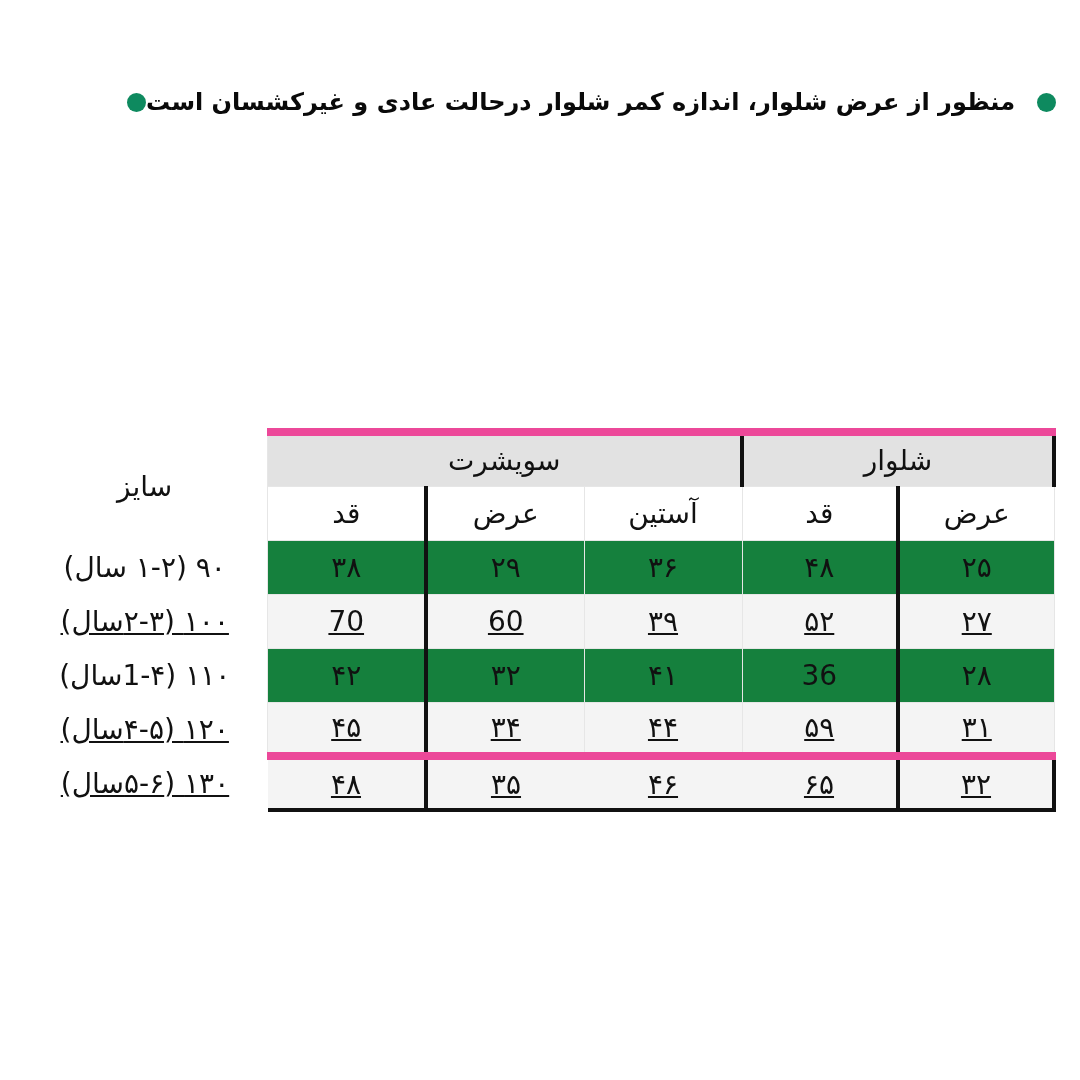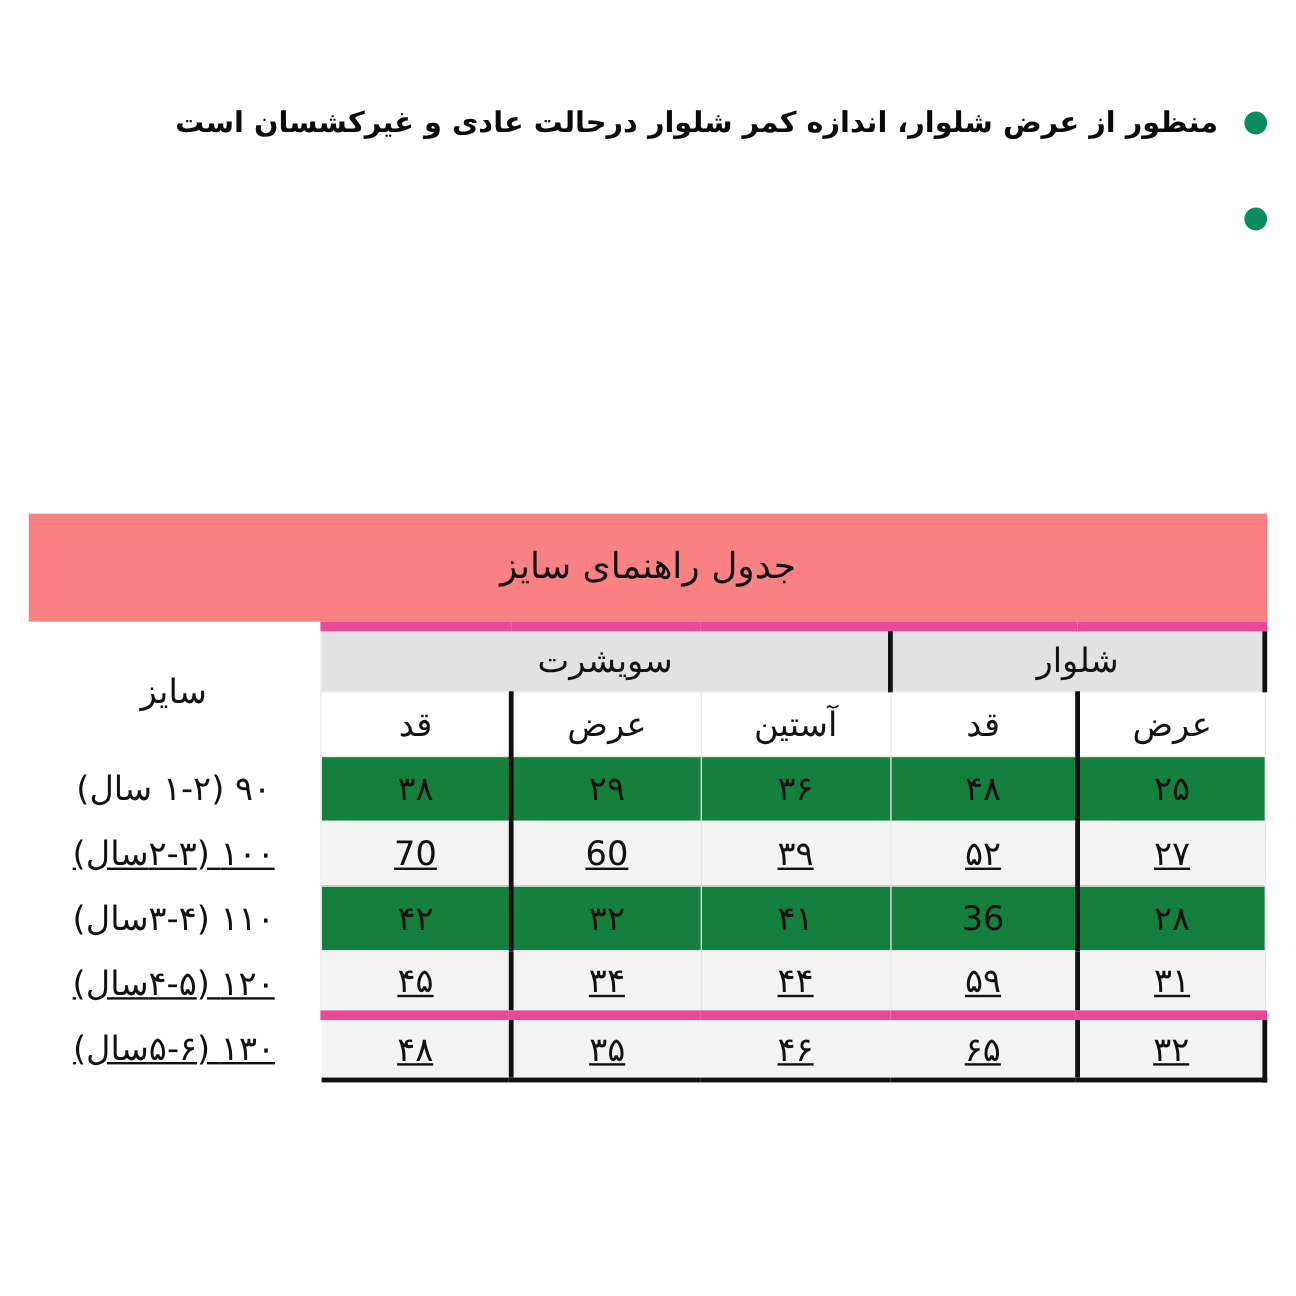--- a/index.html
+++ b/index.html
@@ -16,21 +16,21 @@
     position: relative;
   }
 
   
   .notes {
     position: absolute;
     top: 62px;
     right: 24px;
     left: 8px;
     display: flex;
-    flex-direction: column;
+    flex-direction: row;
   }
   .note-row {
     display: flex;
     flex-direction: row;
     align-items: center;
     justify-content: flex-start;
     height: 80px;
   }
   .note-bullet {
     width: 19px;
@@ -139,21 +139,20 @@
 
 
   <div class="note-row">
     <span class="note-bullet"></span>
   </div>
 
 </div>
 
 <div class="table-wrap">
 
-  <div class="table-title">جدول راهنمای سایز</div>
 
   <table class="size-table">
     <colgroup>
       <col style="width:156px">
         <col style="width:156px">
       <col style="width:158px">
         <col style="width:158px">
         <col style="width:158px">
       <col style="width:246px">
     </colgroup>
@@ -190,21 +189,21 @@
       <td class="b-thin b-thick-r">70</td>
       <td class="col-size cell-size">۱۰۰ (۲-۳سال)</td>
     </tr>
 
     <tr class="row-white">
       <td class="b-thin">۲۸</td>
       <td class="b-thin b-thick-r">36</td>
       <td class="b-thin">۴۱</td>
       <td class="b-thin">۳۲</td>
       <td class="b-thin b-thick-r">۴۲</td>
-      <td class="col-size cell-size">۱۱۰ (۳-۴سال)</td>
+      <td class="col-size cell-size">۱۱۰ (1-۴سال)</td>
     </tr>
 
     <tr class="row-alt">
       <td class="b-thin">۳۱</td>
       <td class="b-thin b-thick-r">۵۹</td>
       <td class="b-thin">۴۴</td>
       <td class="b-thin">۳۴</td>
       <td class="b-thin b-thick-r">۴۵</td>
       <td class="col-size cell-size">۱۲۰ (۴-۵سال)</td>
     </tr>

